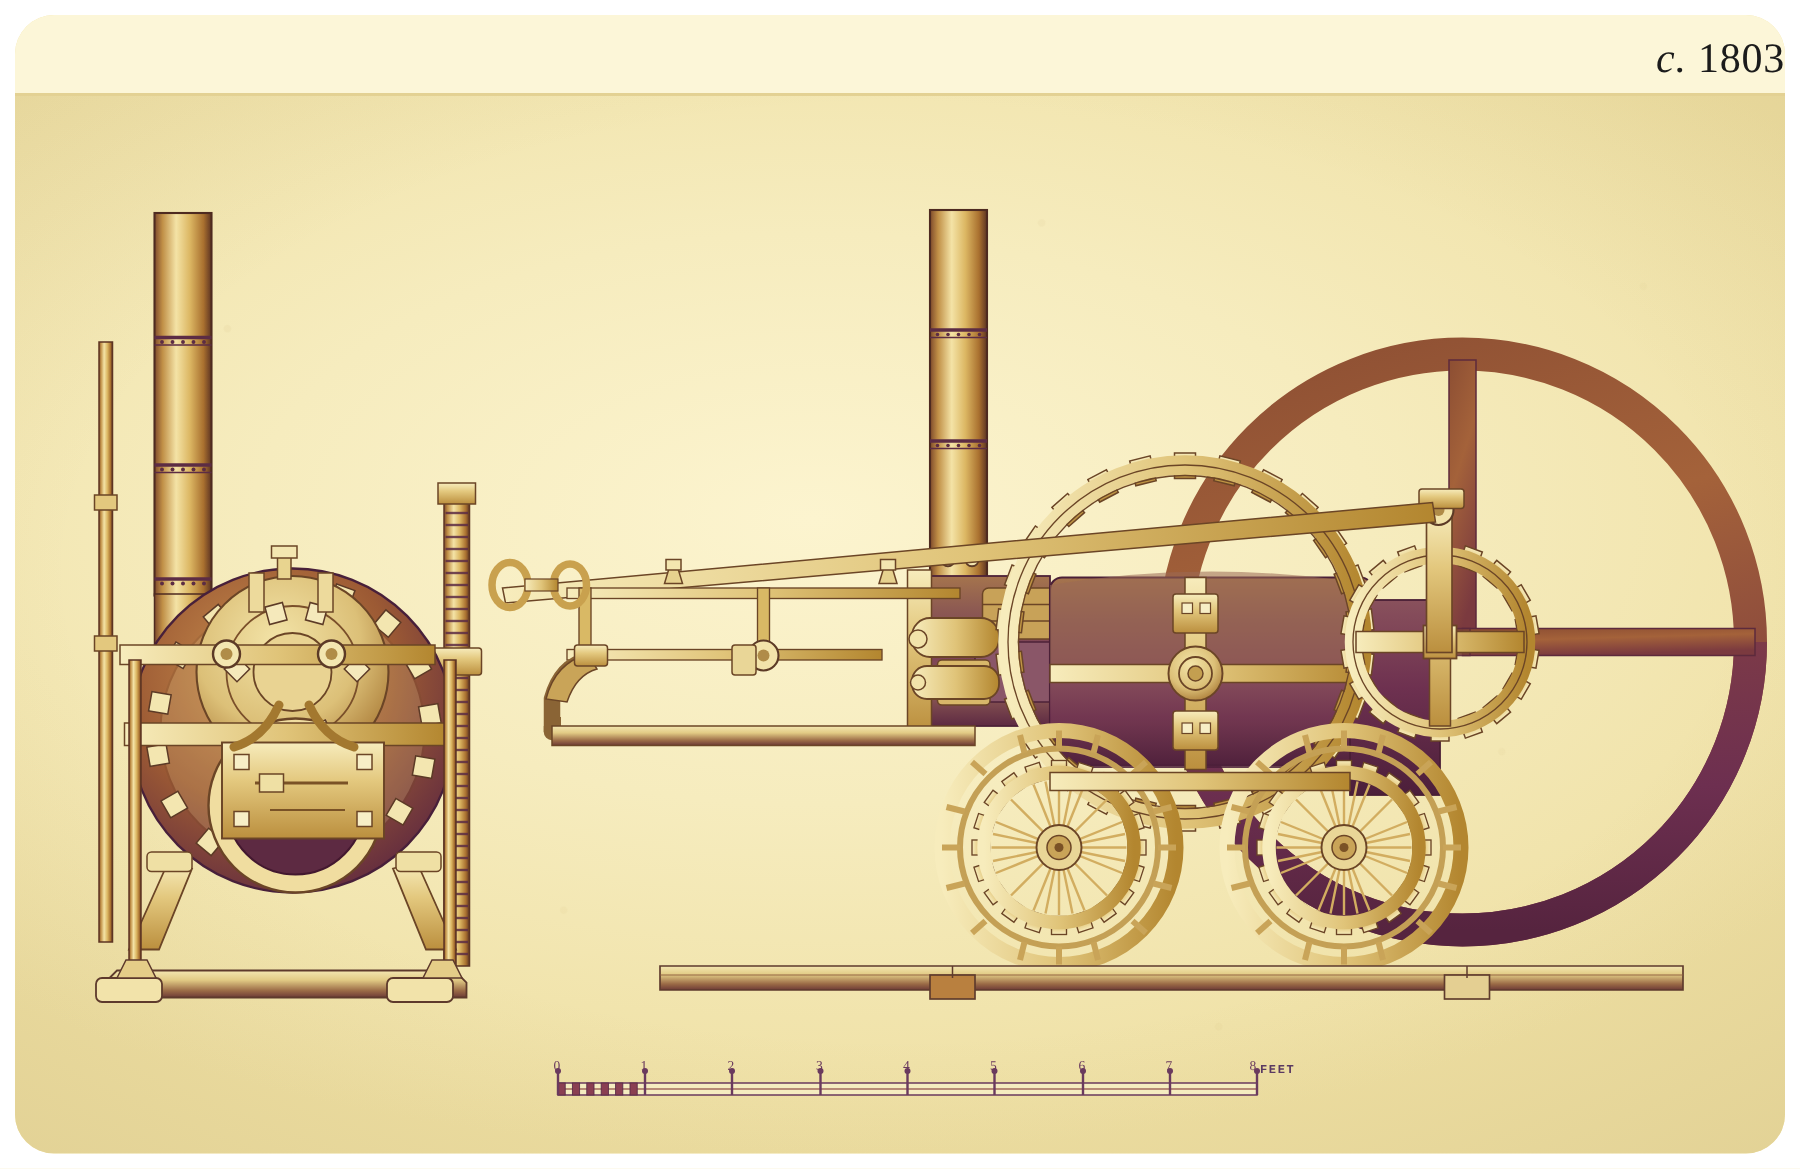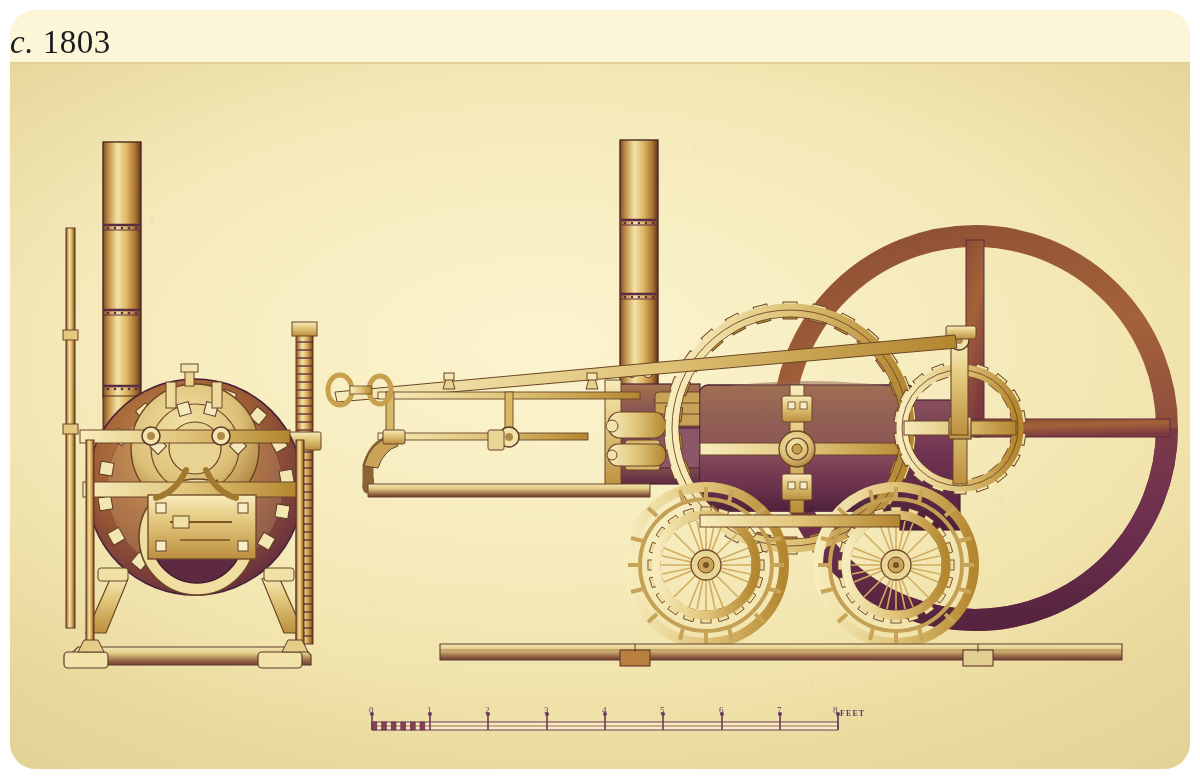--- a/index.html
+++ b/index.html
@@ -43,33 +43,33 @@
       radial-gradient(circle at 92% 18%, rgba(175,140,70,.12) 0 2px, transparent 3px),
       radial-gradient(circle at 21% 52%, rgba(175,140,70,.10) 0 2px, transparent 3px);
   }
   .edge-shade{
     position:absolute;inset:0;pointer-events:none;
     background:radial-gradient(ellipse 85% 80% at 50% 45%, rgba(0,0,0,0) 55%, rgba(120,90,35,.12) 100%);
   }
 
   
   .caption{
-    position:absolute;left:0;top:14px;width:100%;text-align:left;
+    position:absolute;left:0;top:14px;width:100%;text-align:right;
     font-family:"Liberation Serif",serif;
-    font-size:33px;color:#1b1b1b;letter-spacing:.5px;
+    font-size:28px;color:#1b1b1b;letter-spacing:.5px;
   }
   .caption .c-it{font-style:italic;font-family:"Liberation Serif",serif;}
 
   
   .dwg{position:absolute;left:0;top:0;width:1200px;height:779px;}
 
   
   .scale-label{
     position:absolute;left:840px;top:709px;
-    font-family:Liberation Serif, serif;
+    font-family:Liberation Mono, monospace;
     font-size:8px;letter-spacing:1.1px;color:#5a3a62;font-weight:700;
   }
   .tick-num{
     position:absolute;font-family:"Liberation Serif",serif;
     font-size:9px;color:#6a3a5e;
   }
 </style>
 </head>
 <body>
 

